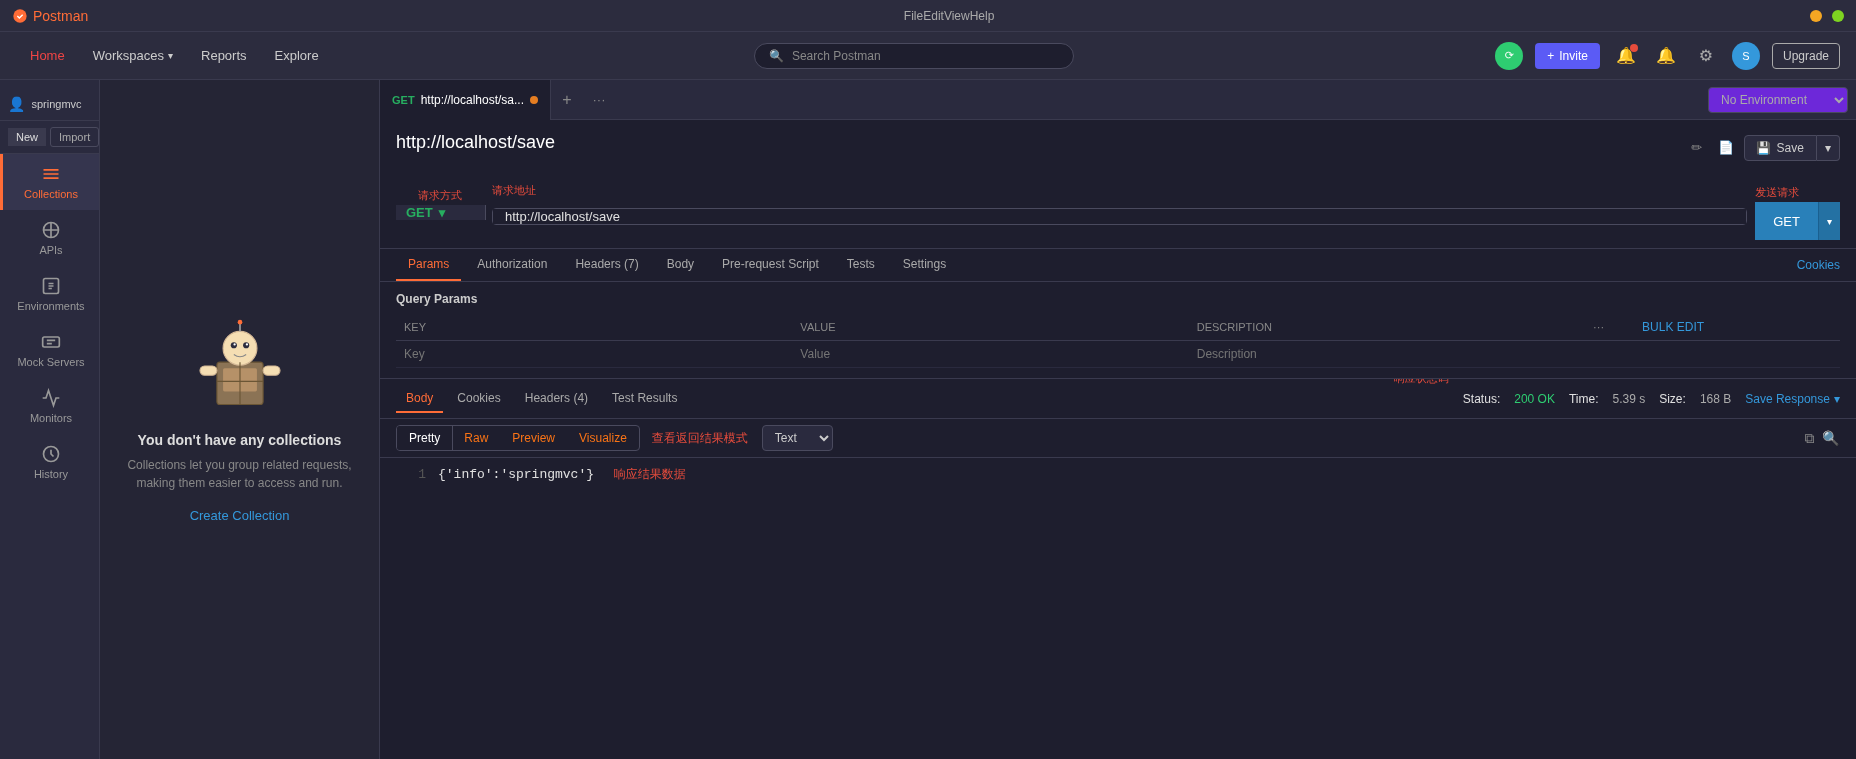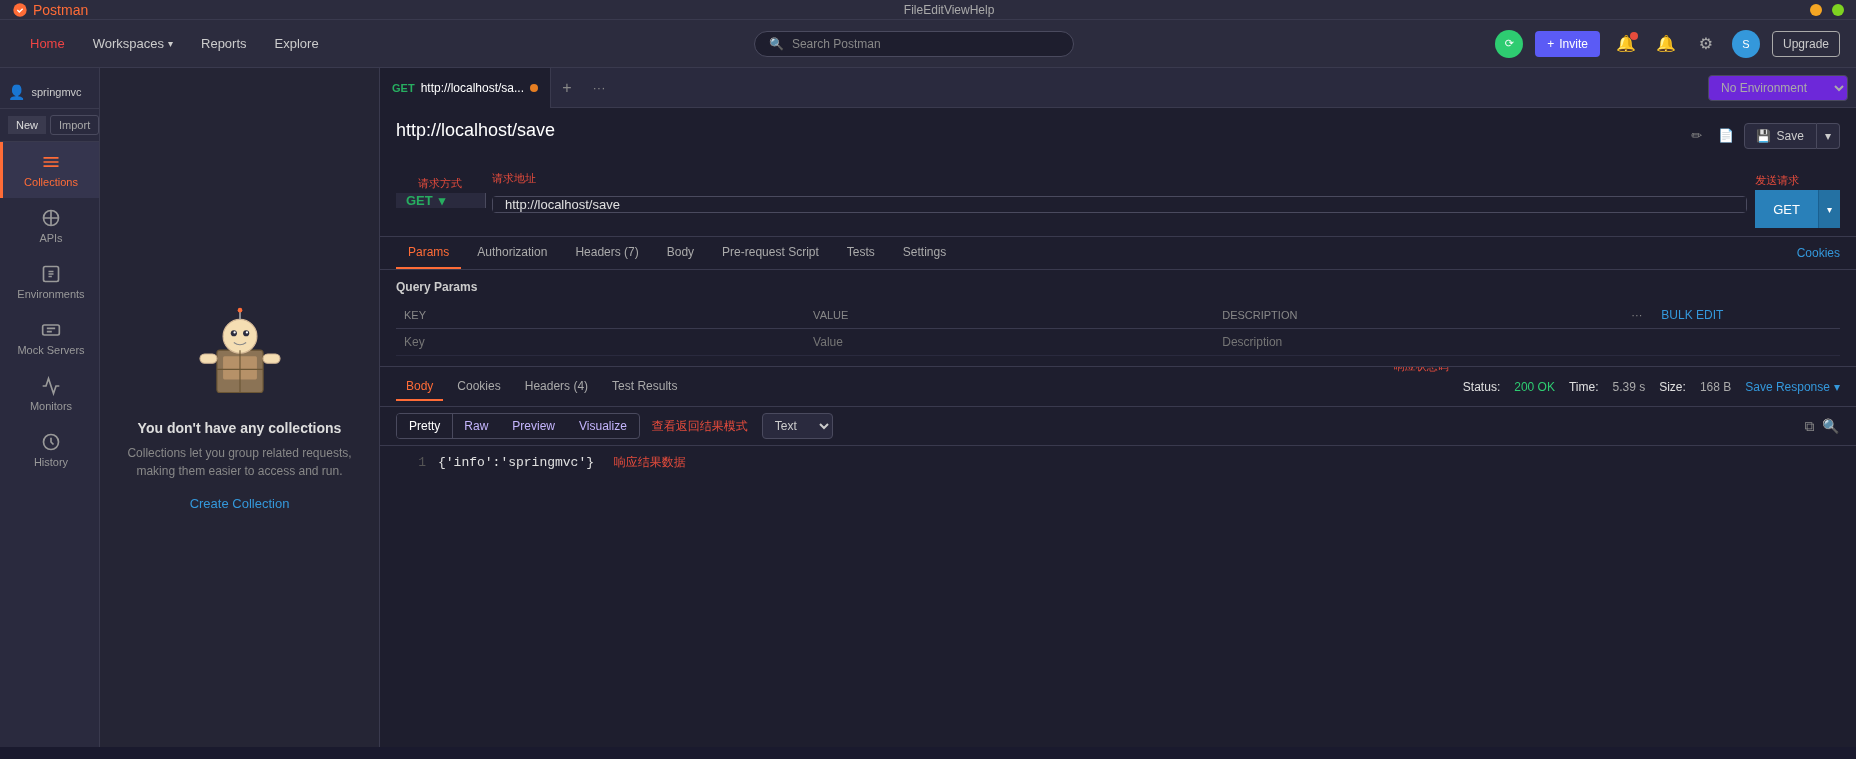--- a/index.html
+++ b/index.html
@@ -1,21 +1,21 @@
 <!DOCTYPE html>
 <html><head>
   <meta charset="utf-8">
   <style>
     * { box-sizing: border-box; margin: 0; padding: 0; }
     body { font-family: -apple-system, BlinkMacSystemFont, 'Segoe UI', sans-serif; font-size: 13px; background: #1a1a2e; color: #e0e0e0; height: 759px; overflow: hidden; }
     
     
     .titlebar {
       background: #2c2c3e;
-      height: 20px;
+      height: 32px;
       display: flex;
       align-items: center;
       justify-content: space-between;
       padding: 0 12px;
       border-bottom: 1px solid #3a3a4e;
       user-select: none;
     }
     .titlebar-left { display: flex; align-items: center; gap: 8px; }
     .titlebar-logo { color: #ff6c37; font-size: 14px; display: flex; align-items: center; gap: 5px; }
     .titlebar-logo svg { width: 16px; height: 16px; }
@@ -277,21 +277,21 @@
     }
     .params-table input {
       background: transparent;
       border: none;
       color: #888;
       font-size: 12px;
       width: 100%;
       outline: none;
     }
     .th-more { width: 30px; }
-    .bulk-edit-btn { color: #3498db; font-size: 12px; cursor: pointer; white-space: nowrap; }
+    .bulk-edit-btn { color: #3498db; font-size: 12px; cursor: pointer; white-space: nowrap; margin-left: 19px; }
 
     
     .response-area {
       flex: 1;
       background: #1e1e2e;
       display: flex;
       flex-direction: column;
       border-top: 1px solid #3a3a4e;
       overflow: hidden;
     }
@@ -328,21 +328,21 @@
     }
     .resp-view-tabs {
       display: flex;
       border: 1px solid #4a4a5e;
       border-radius: 4px;
       overflow: hidden;
     }
     .resp-view-tab {
       padding: 5px 12px;
       font-size: 12px;
-      color: #c4b5fd;
+      color: #f97316;
       cursor: pointer;
       background: transparent;
       border: none;
     }
     .resp-view-tab.active { background: #1e1e2e; color: #fff; border: 1px solid #4a4a5e; margin: -1px; }
     .resp-format { display: flex; align-items: center; gap: 4px; margin-left: 10px; }
     .format-select {
       background: #2a2a3e;
       border: 1px solid #4a4a5e;
       color: #ccc;

